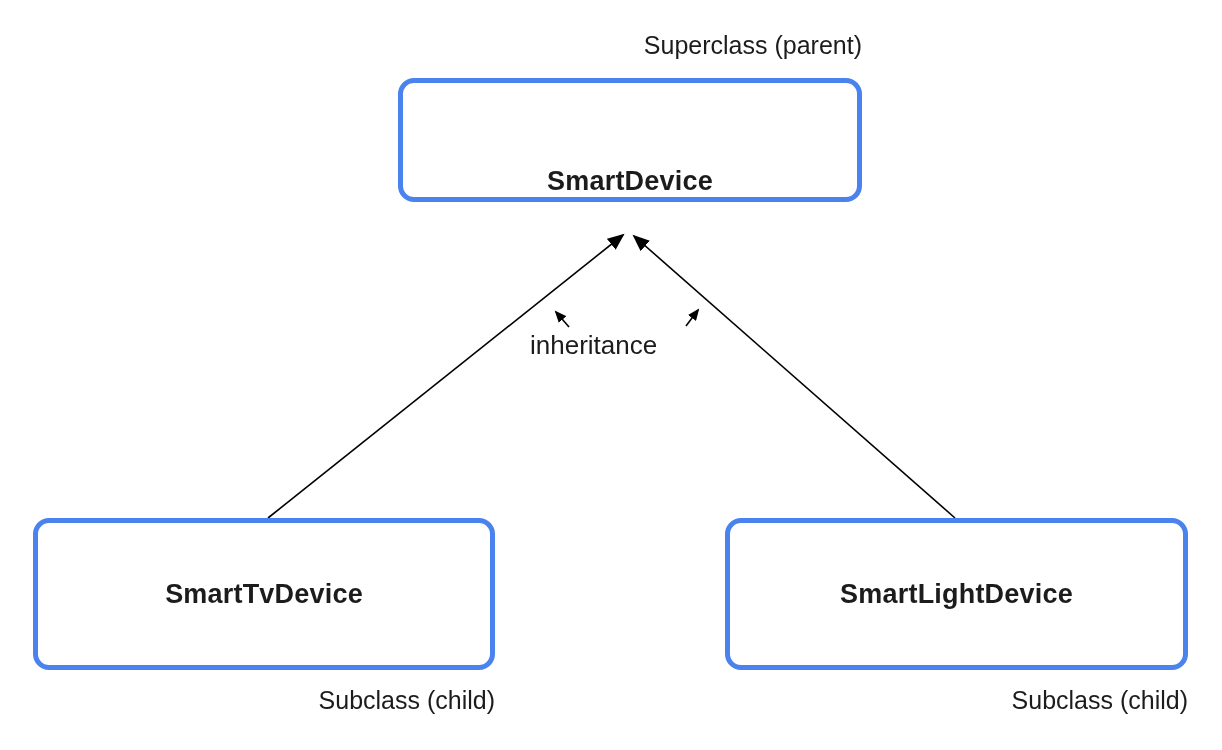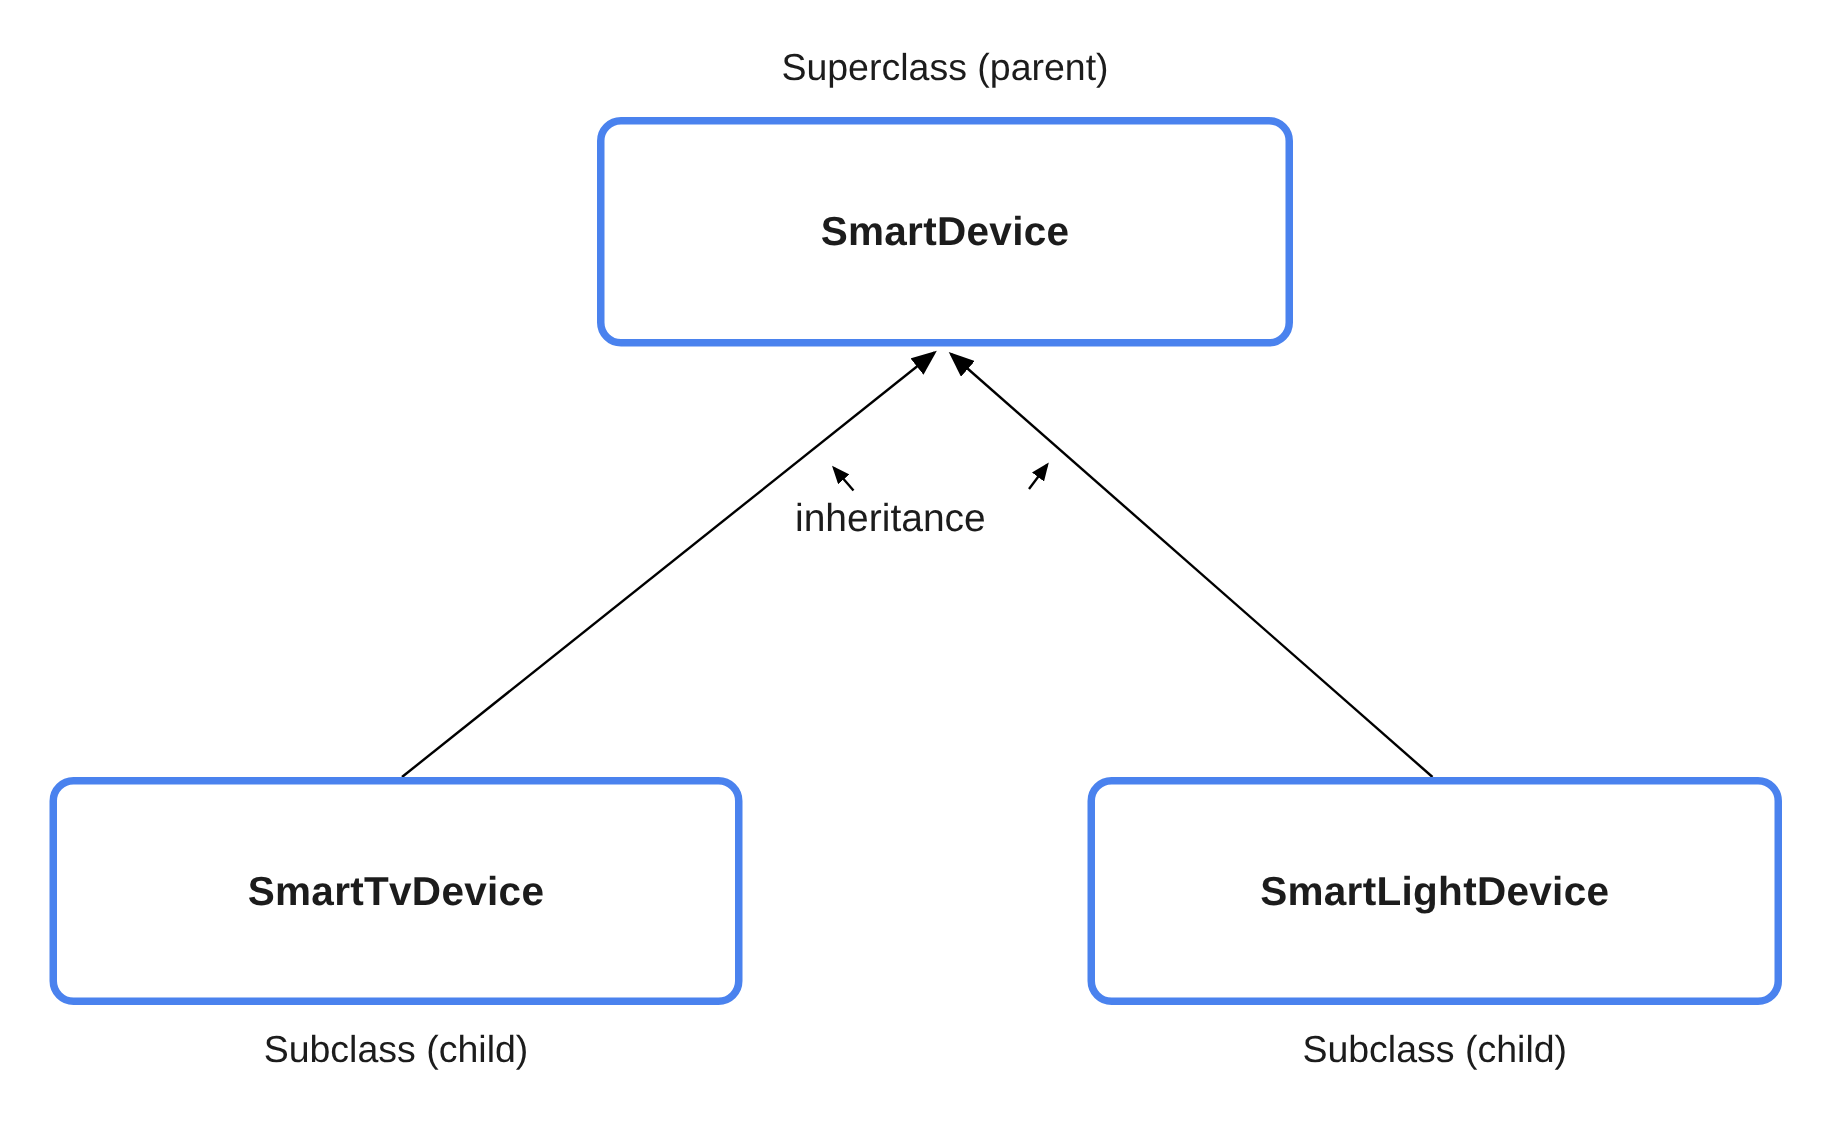--- a/index.html
+++ b/index.html
@@ -47,27 +47,27 @@
     display: flex;
     align-items: center;
     justify-content: center;
   }
   .box .box-label {
     font-size: 27px;
     font-weight: 600;
     letter-spacing: 0.2px;
     color: var(--text);
   }
-  .superclass-box { left: 398px; top: 78px; width: 464px; height: 153px; }
+  .superclass-box { left: 398px; top: 78px; width: 464px; height: 124px; align-items: flex-end; }
   .subclass-box-left { left: 33px; top: 518px; width: 462px; height: 152px; }
   .subclass-box-right { left: 725px; top: 518px; width: 463px; height: 152px; }
   .caption {
     position: absolute;
     font-size: 25px;
-    text-align: center;
+    text-align: right;
     color: var(--text);
     white-space: nowrap;
   }
   .caption-superclass { left: 398px; top: 31px; width: 464px; }
   .caption-subclass-left { left: 33px; top: 686px; width: 462px; }
   .caption-subclass-right { left: 725px; top: 686px; width: 463px; }
   .inheritance-label {
     position: absolute;
     left: 530px;
     top: 330px;

